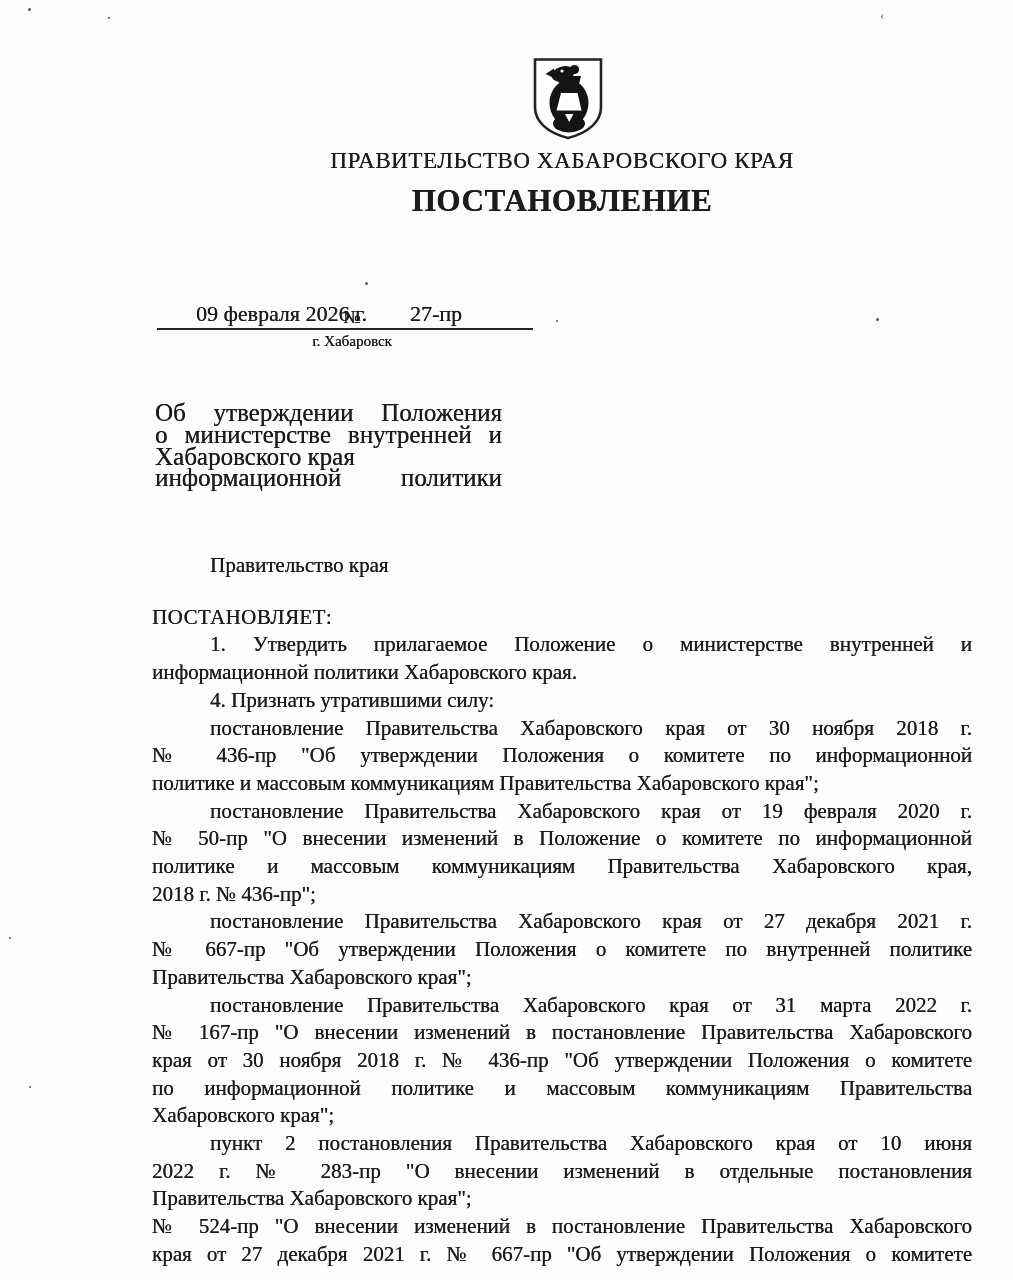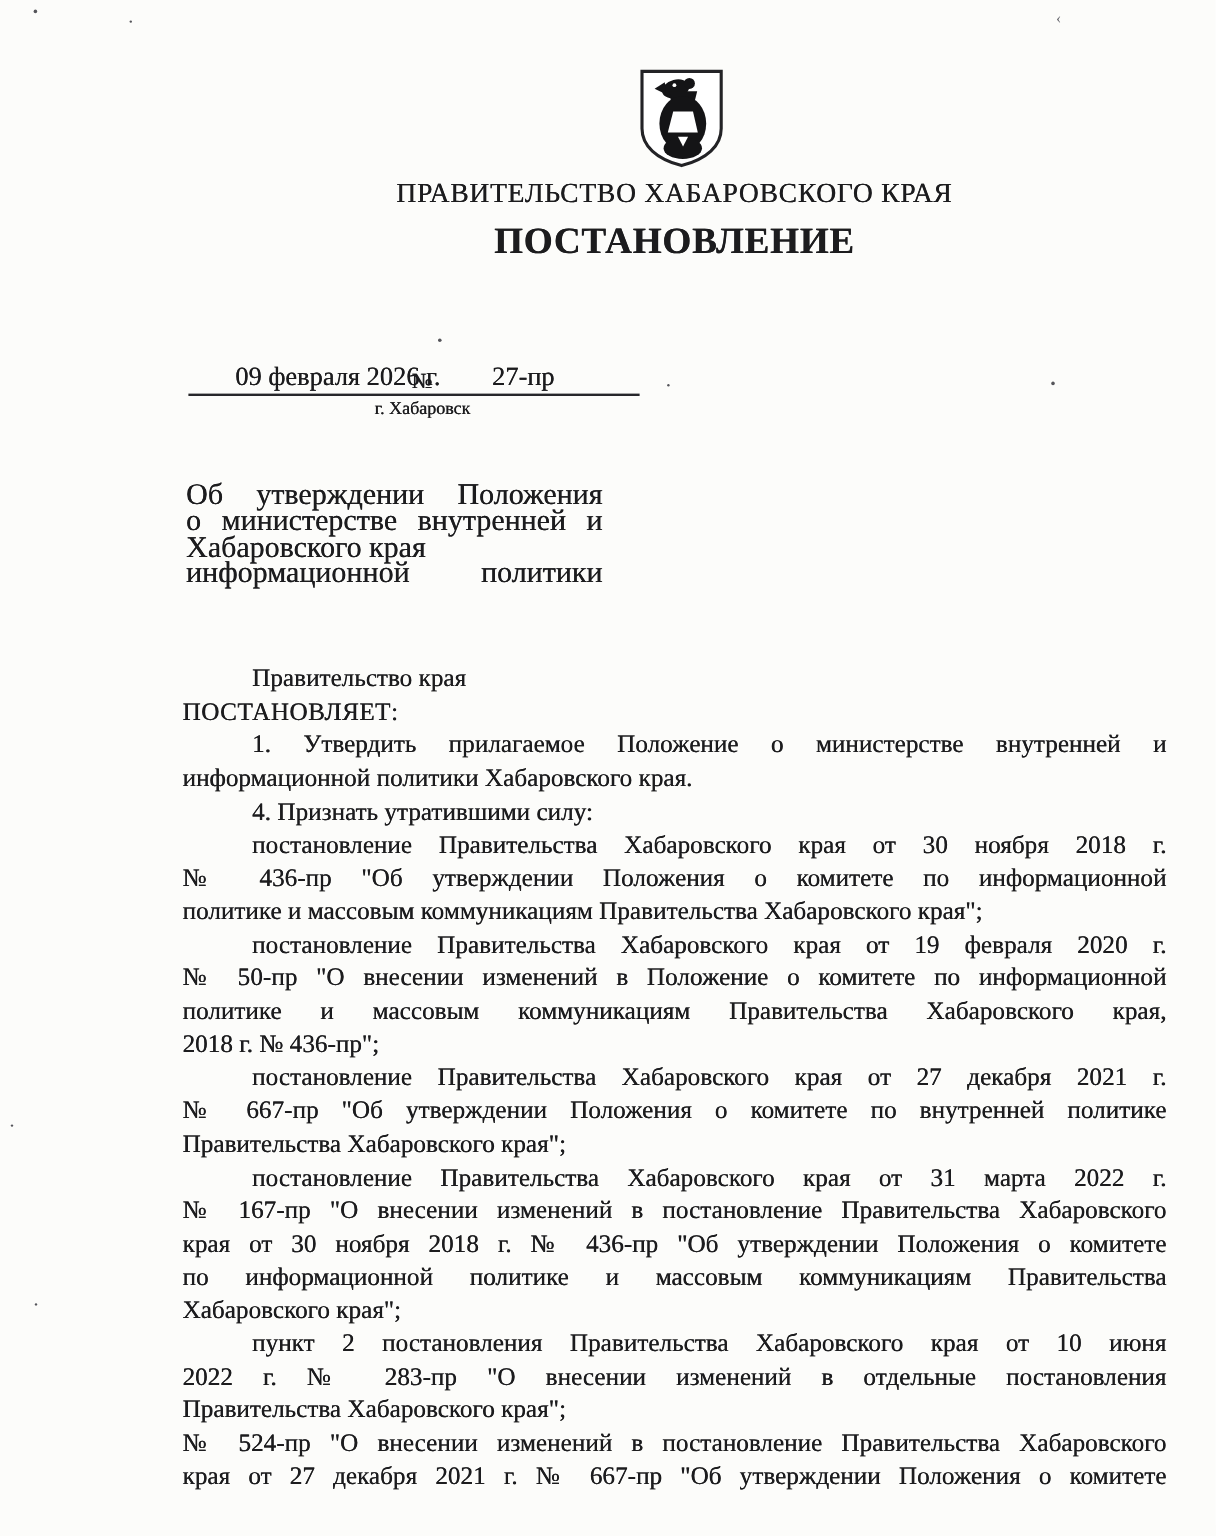--- a/index.html
+++ b/index.html
@@ -34,21 +34,21 @@
   
   .subject{position:absolute;left:155px;top:402px;width:347px;font-size:25px;}
   .subject .sline{line-height:21.8px;min-height:21.8px;text-align:justify;text-align-last:justify;}
   .subject .sline.last{text-align-last:left;}
 
   
   .body-text{position:absolute;left:152px;top:552px;width:820px;font-size:21px;}
   .bline{line-height:27.7px;min-height:27.7px;text-align:justify;text-align-last:left;}
   .bline.fill{text-align-last:justify;}
   .bline.indent{text-indent:58px;}
-  .bline.caps{letter-spacing:0.4px;}
+  .bline.caps{letter-spacing:0.4px;margin-top:24px;}
 
   
   .speck{position:absolute;background:#55555a;border-radius:50%;}
   .glyph-speck{position:absolute;color:#6a6a70;font-size:13px;line-height:1;}
 </style>
 </head>
 <body>
 
 <div class="page">
 

